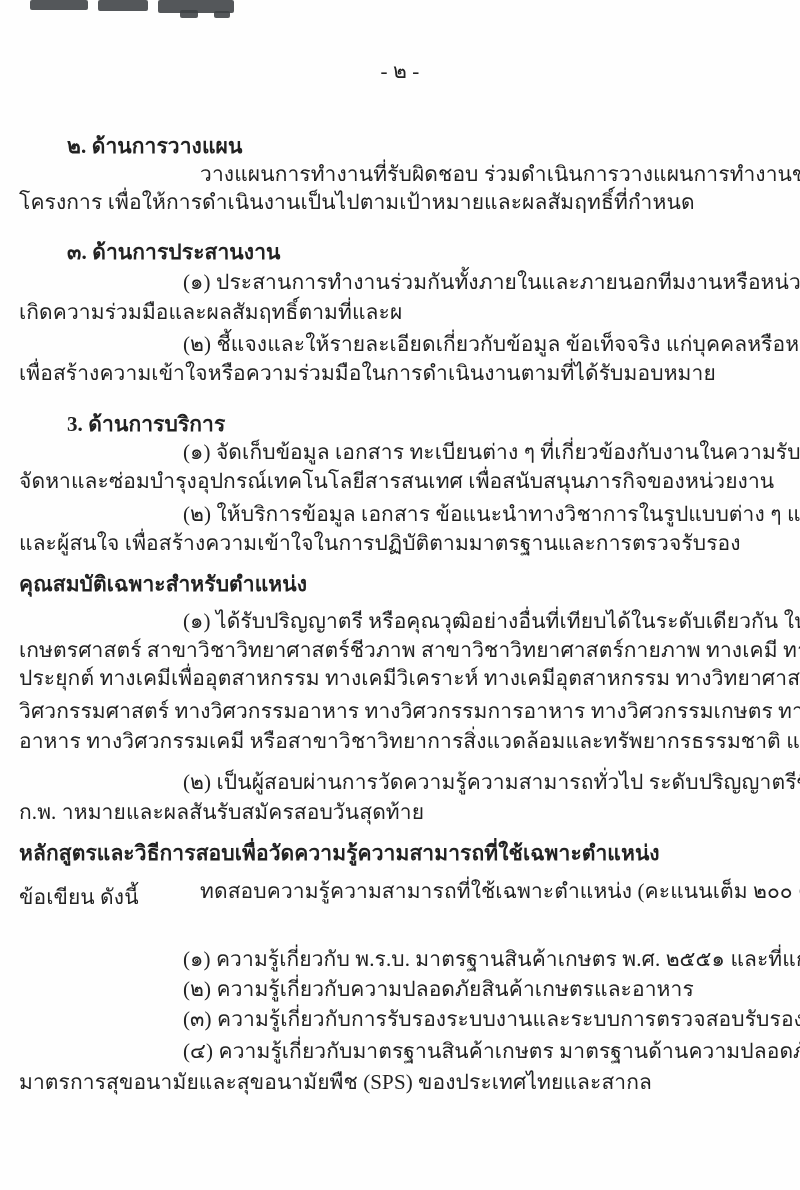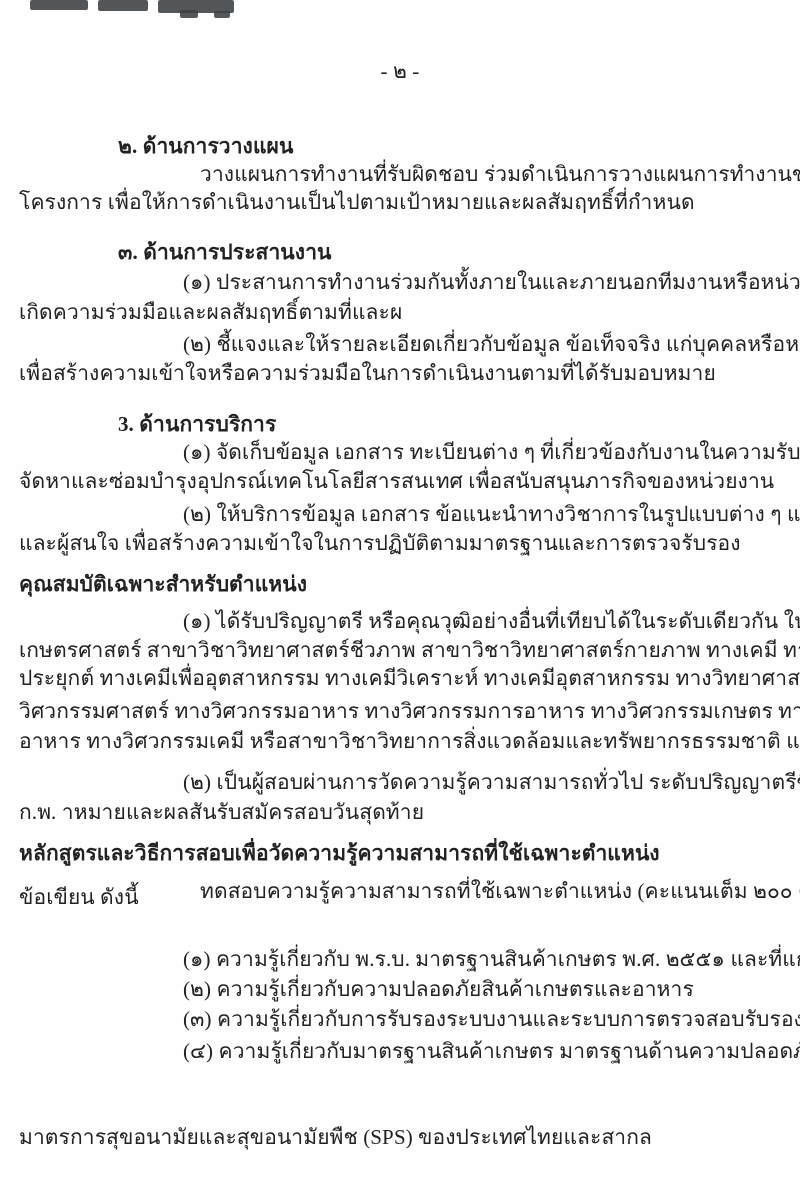--- a/index.html
+++ b/index.html
@@ -25,21 +25,21 @@
     left: 0;
     width: 800px;
     box-sizing: border-box;
     font-size: 21px;
     line-height: 30px;
     color: #222222;
     white-space: nowrap;
     letter-spacing: 0.1px;
   }
   .bold { font-weight: bold; }
-  .i-head  { padding-left: 118px; }
+  .i-head  { padding-left: 67px; }
   .i-para  { padding-left: 200px; }
   .i-item  { padding-left: 183px; }
   .i-flush { padding-left: 19px; }
   
   .full {
     padding-right: 3px;
     text-align-last: justify;
   }
   .page-num {
     text-align: center;
@@ -100,15 +100,15 @@
   <div class="line i-item full" style="top:767px">(๒) เป็นผู้สอบผ่านการวัดความรู้ความสามารถทั่วไป ระดับปริญญาตรีขึ้นไป ของสำนักงาน</div>
   <div class="line i-flush" style="top:797px">ก.พ. าหมายและผลสันรับสมัครสอบวันสุดท้าย</div>
 
   <div class="line i-flush bold" style="top:838px">หลักสูตรและวิธีการสอบเพื่อวัดความรู้ความสามารถที่ใช้เฉพาะตำแหน่ง</div>
   <div class="line i-para full" style="top:876px">ทดสอบความรู้ความสามารถที่ใช้เฉพาะตำแหน่ง (คะแนนเต็ม ๒๐๐ คะแนน) โดยวิธีสอบ</div>
   <div class="line i-flush" style="top:882px">ข้อเขียน ดังนี้</div>
   <div class="line i-item" style="top:944px">(๑) ความรู้เกี่ยวกับ พ.ร.บ. มาตรฐานสินค้าเกษตร พ.ศ. ๒๕๕๑ และที่แก้ไขเพิ่มเติม</div>
   <div class="line i-item" style="top:974px">(๒) ความรู้เกี่ยวกับความปลอดภัยสินค้าเกษตรและอาหาร</div>
   <div class="line i-item" style="top:1004px">(๓) ความรู้เกี่ยวกับการรับรองระบบงานและระบบการตรวจสอบรับรองตามมาตรฐานสากล</div>
   <div class="line i-item" style="top:1036px">(๔) ความรู้เกี่ยวกับมาตรฐานสินค้าเกษตร มาตรฐานด้านความปลอดภัยอาหาร และ</div>
-  <div class="line i-flush" style="top:1122px">มาตรการสุขอนามัยและสุขอนามัยพืช (SPS) ของประเทศไทยและสากล</div>
+  <div class="line i-flush" style="top:1067px">มาตรการสุขอนามัยและสุขอนามัยพืช (SPS) ของประเทศไทยและสากล</div>
 
 </div>
 
 </body></html>

